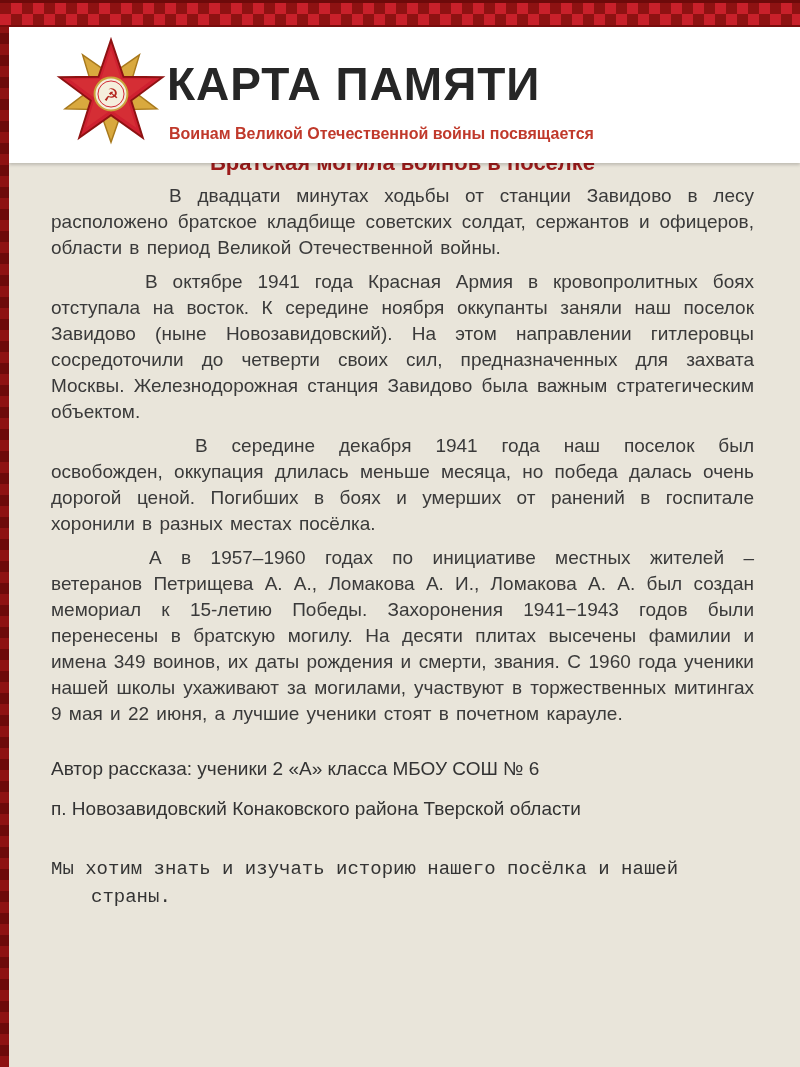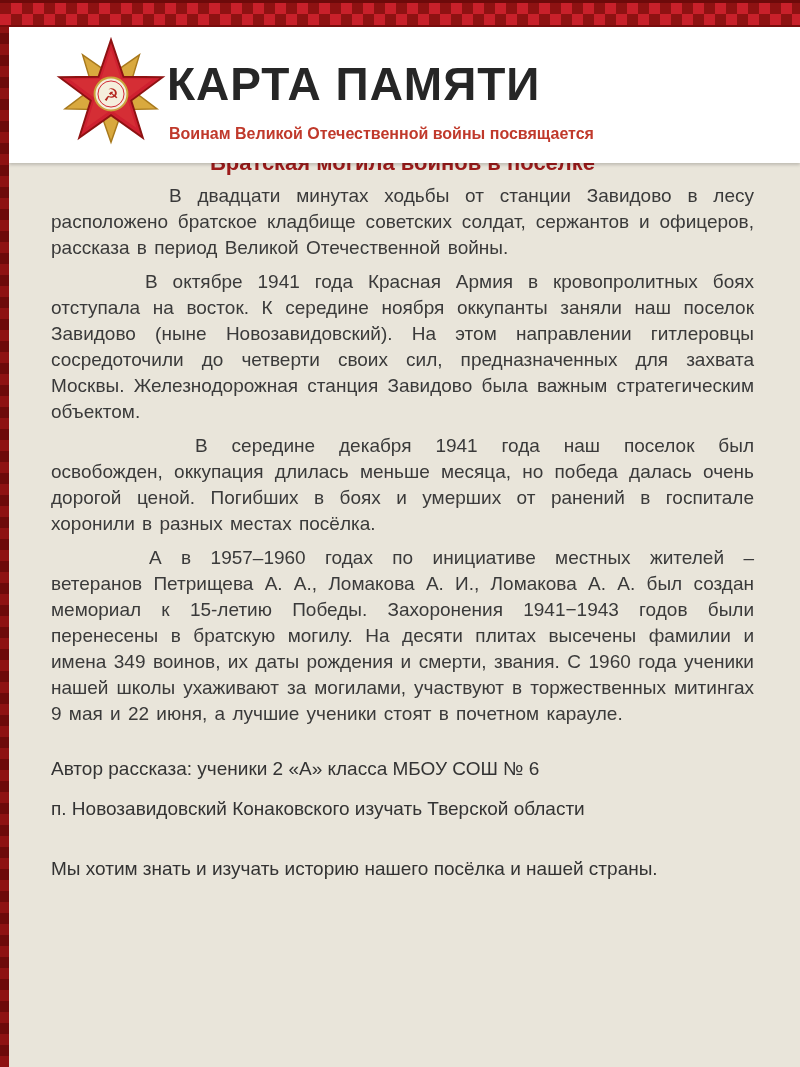--- a/index.html
+++ b/index.html
@@ -100,20 +100,21 @@
     margin: 0 0 12px 0;
     font-size: 19px;
     line-height: 28px;
     color: #333333;
   }
   .footer-line.motto {
     margin-top: 32px;
     max-width: 672px;
     padding-left: 40px;
     text-indent: -40px;
+    font-family: Liberation Mono, monospace;
   }
 </style>
 </head>
 <body>
 
 <div class="page">
 
   <div class="ribbon"></div>
   <div class="left-strip"></div>
 
@@ -133,26 +134,26 @@
     <div class="header-title">КАРТА ПАМЯТИ</div>
     <div class="header-subtitle">Воинам Великой Отечественной войны посвящается</div>
   </div>
 
   <div class="content">
     <div class="slide-title">
       <div>Братская могила воинов в поселке</div>
     </div>
 
     <div class="body-text">
-      <p class="para p1">В двадцати минутах ходьбы от станции Завидово в лесу расположено братское кладбище советских солдат, сержантов и офицеров, рассказа в период Великой Отечественной войны.</p>
+      <p class="para p1">В двадцати минутах ходьбы от станции Завидово в лесу расположено братское кладбище советских солдат, сержантов и офицеров, области в период Великой Отечественной войны.</p>
       <p class="para p2">В октябре 1941 года Красная Армия в кровопролитных боях отступала на восток. К середине ноября оккупанты заняли наш поселок Завидово (ныне Новозавидовский). На этом направлении гитлеровцы сосредоточили до четверти своих сил, предназначенных для захвата Москвы. Железнодорожная станция Завидово была важным стратегическим объектом.</p>
       <p class="para p3">В середине декабря 1941 года наш поселок был освобожден, оккупация длилась меньше месяца, но победа далась очень дорогой ценой. Погибших в боях и умерших от ранений в госпитале хоронили в разных местах посёлка.</p>
       <p class="para p4">А в 1957–1960 годах по инициативе местных жителей – ветеранов Петрищева А. А., Ломакова А. И., Ломакова А. А. был создан мемориал к 15-летию Победы. Захоронения 1941−1943 годов были перенесены в братскую могилу. На десяти плитах высечены фамилии и имена 349 воинов, их даты рождения и смерти, звания. С 1960 года ученики нашей школы ухаживают за могилами, участвуют в торжественных митингах 9 мая и 22 июня, а лучшие ученики стоят в почетном карауле.</p>
     </div>
 
     <div class="footer">
       <p class="footer-line">Автор рассказа: ученики 2 «А» класса МБОУ СОШ № 6</p>
-      <p class="footer-line">п. Новозавидовский Конаковского изучать Тверской области</p>
+      <p class="footer-line">п. Новозавидовский Конаковского района Тверской области</p>
       <p class="footer-line motto">Мы хотим знать и изучать историю нашего посёлка и нашей страны.</p>
     </div>
   </div>
 
 </div>
 
 </body></html>

